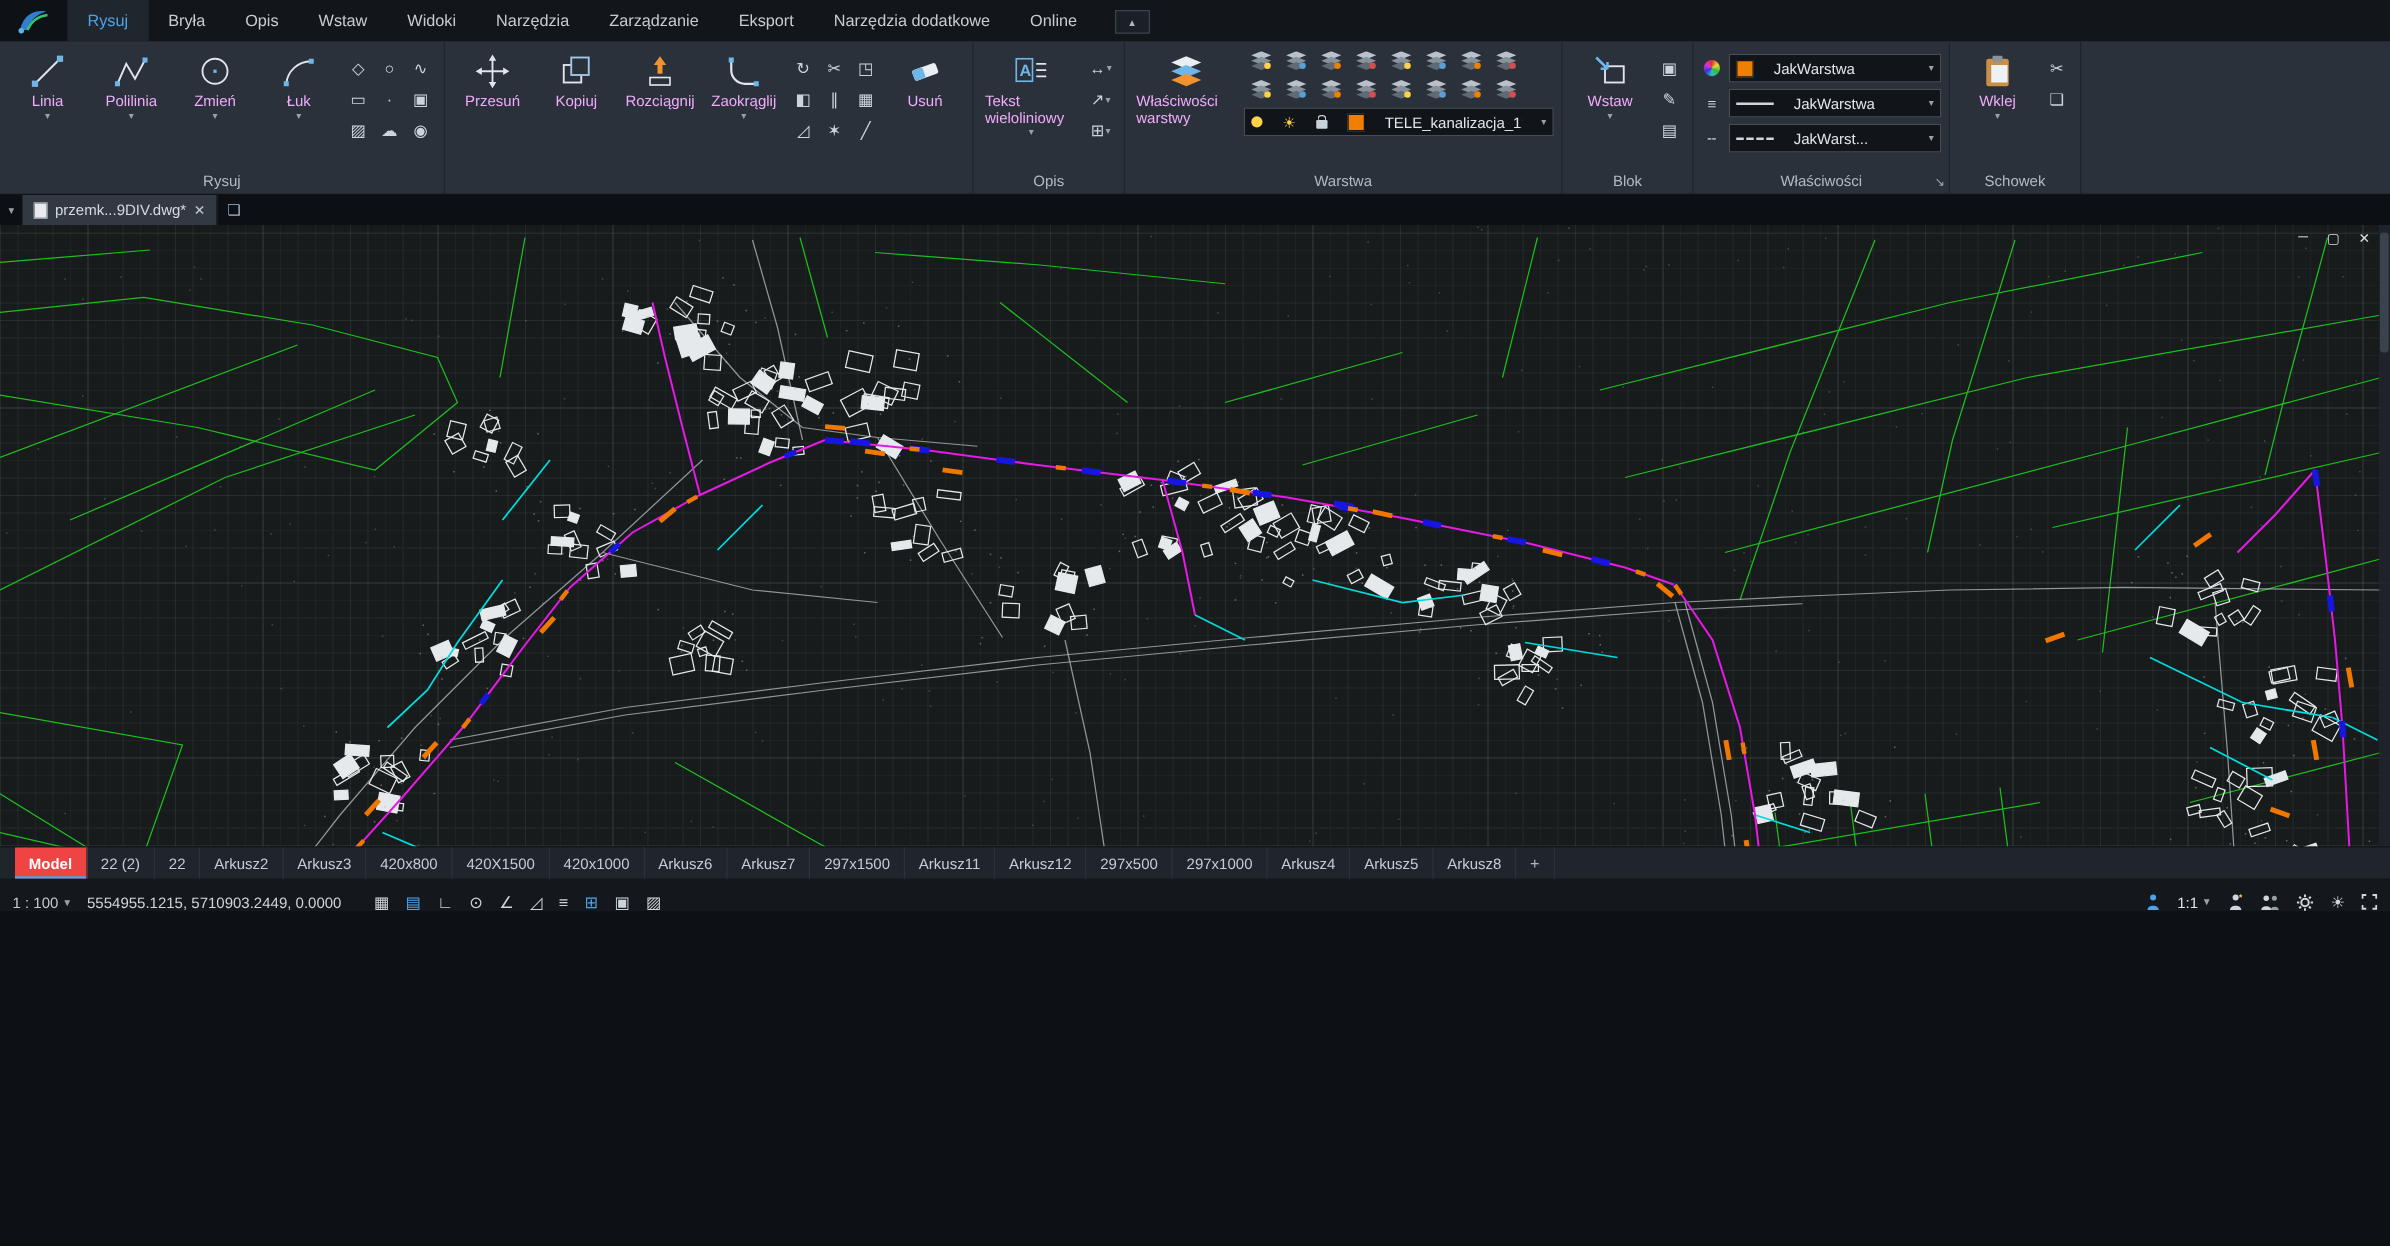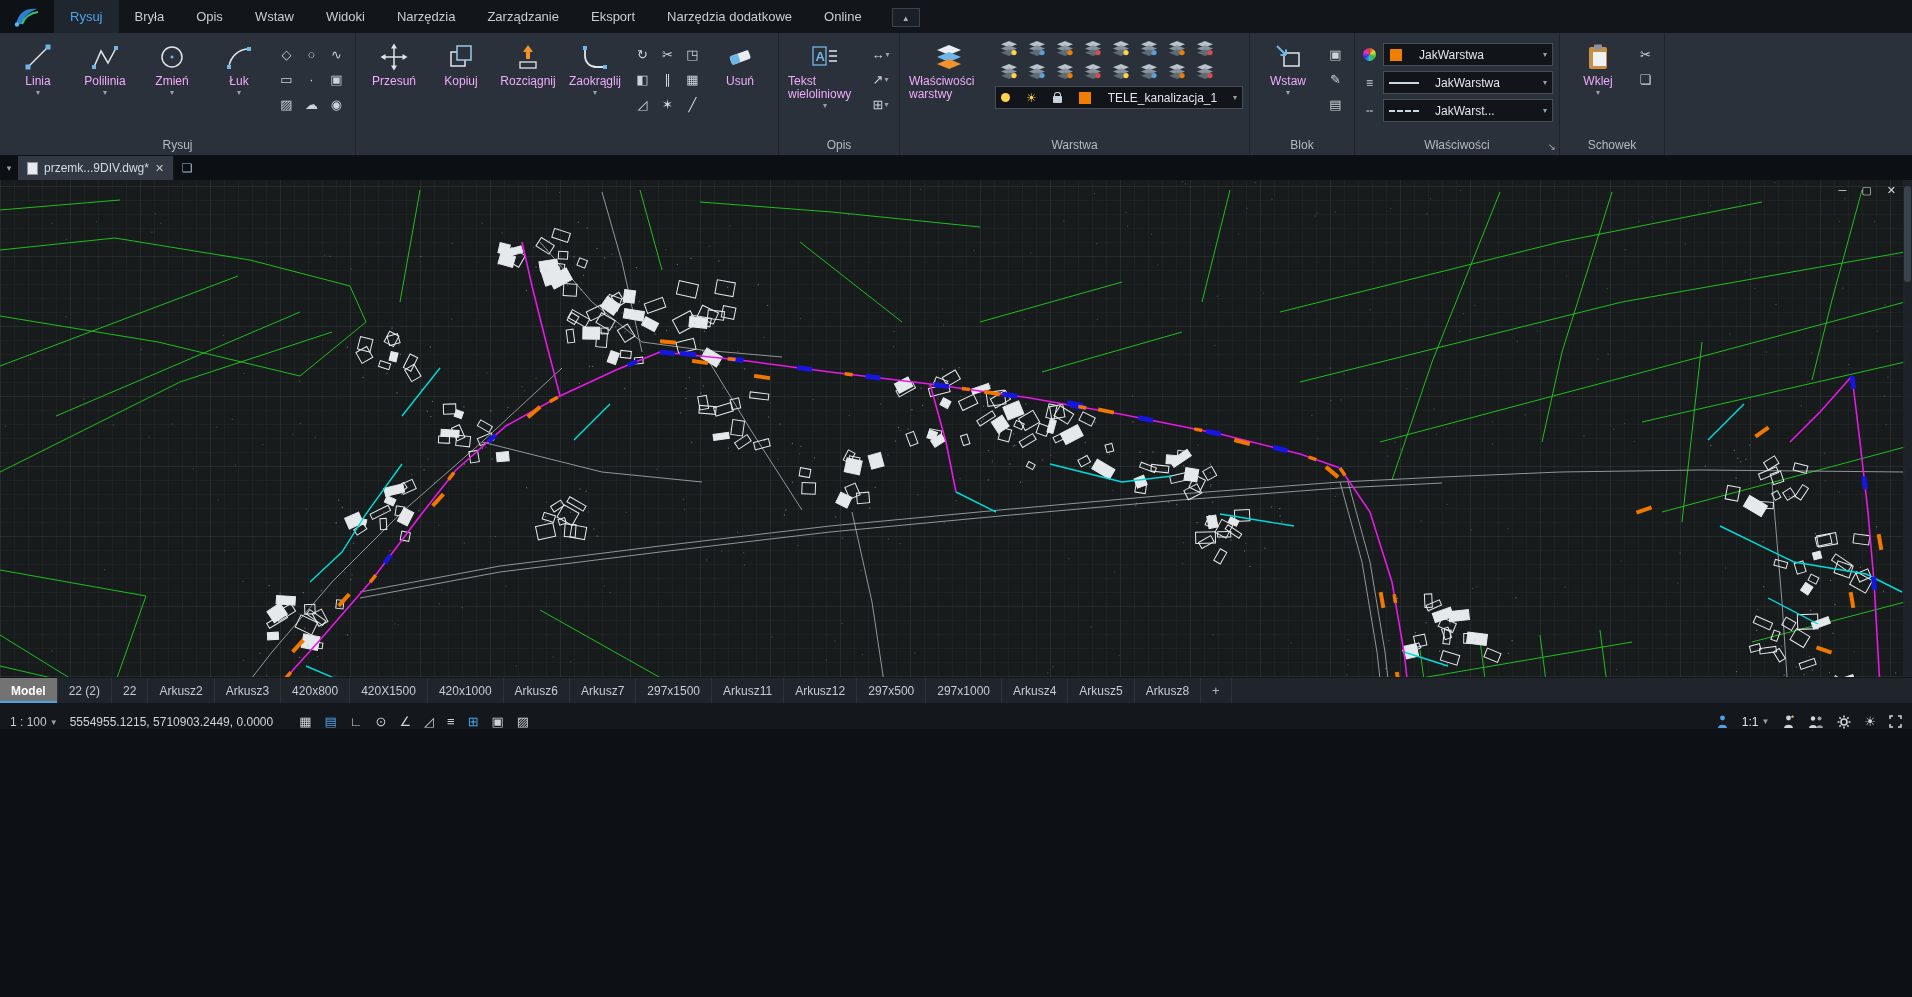--- a/index.html
+++ b/index.html
@@ -65,21 +65,21 @@
     repeating-linear-gradient(90deg, rgba(190,220,210,0.05) 0 1px, transparent 1px 70px);}
   .viewport svg{position:absolute;inset:0;}
   .win-controls{position:absolute;top:4px;right:16px;display:flex;gap:15px;color:#d8dde2;font-size:11px;z-index:3;}
   .win-controls span{cursor:default;}
   .vscroll{position:absolute;right:0;top:0;bottom:0;width:9px;background:rgba(30,36,42,.85);z-index:2;}
   .vthumb{position:absolute;top:6px;left:1px;width:7px;height:96px;background:#3a424b;border-radius:3px;}
 
   
   .ltabs{height:25px;background:#20252c;display:flex;align-items:stretch;flex:0 0 auto;border-top:1px solid #121619;}
   .ltab{padding:0 11px;display:flex;align-items:center;font-size:12px;color:#c6ccd3;border-right:1px solid #2b323a;cursor:default;white-space:nowrap;}
-  .ltab.active{background:#737373;color:#ffffff;font-weight:bold;box-shadow:inset 0 -2px 0 #4da3e8;}
+  .ltab.active{background:#ef4444;color:#ffffff;font-weight:bold;box-shadow:inset 0 -2px 0 #4da3e8;margin-left:12px;}
   .ltab.add{color:#aeb6bf;font-size:13px;}
 
   
   .cmd{height:26px;background:#272d34;border-top:1px solid #333a42;display:flex;align-items:center;padding-left:9px;font-size:13px;color:#ced4da;flex:0 0 auto;}
   .cmd-caret{width:2px;height:15px;background:#e8edf2;margin-left:7px;}
 
   
   .status{height:26px;background:#14181d;display:flex;align-items:flex-end;font-size:12px;color:#c3cad1;padding:0 10px;flex:0 0 auto;}
   .st-scale{display:flex;align-items:center;gap:3px;cursor:default;}
   .st-caret{font-size:8px;color:#9aa2ab;}

